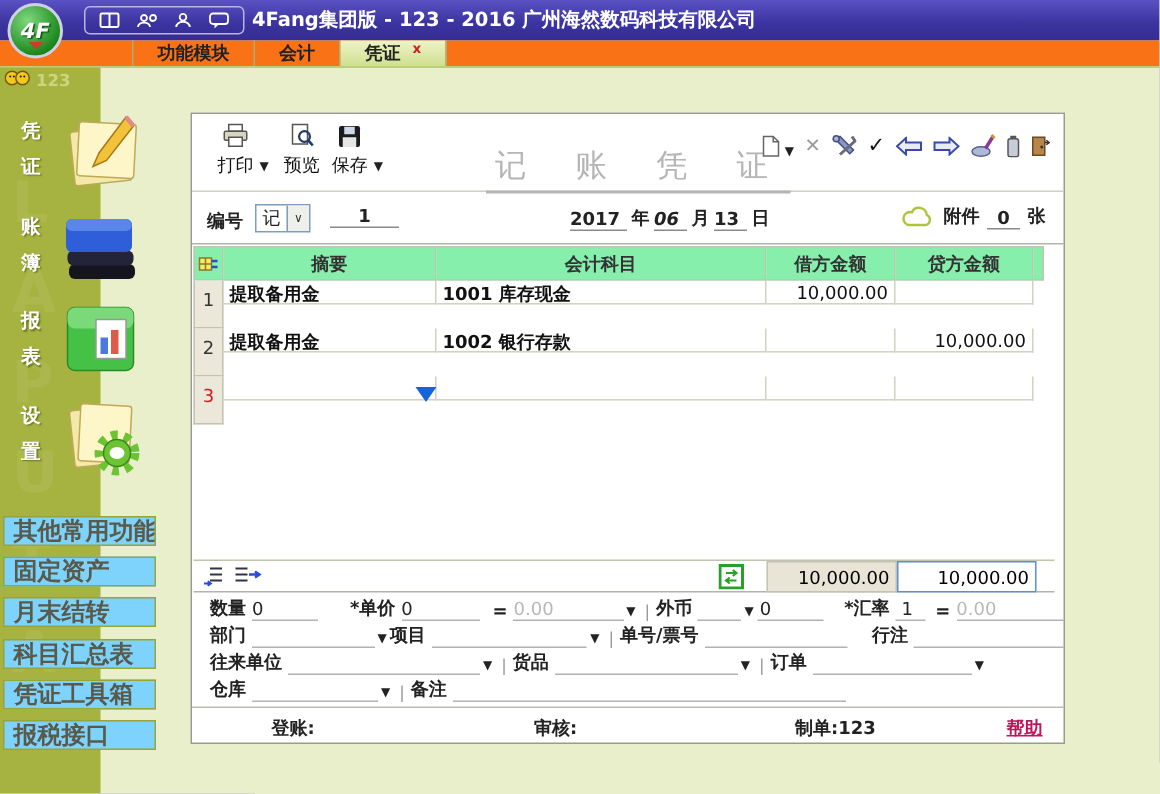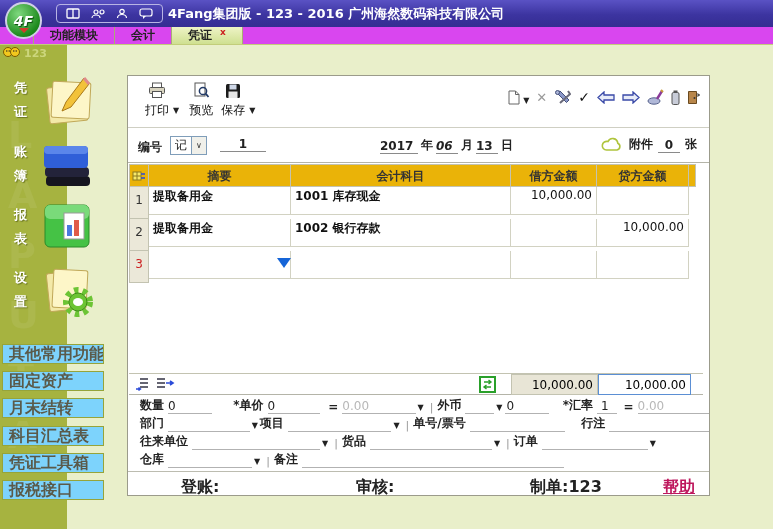--- a/index.html
+++ b/index.html
@@ -14,22 +14,22 @@
   .logo { position:absolute; left:5px; top:2px; width:37px; height:37px; border-radius:50%;
     background:radial-gradient(circle at 35% 30%,#7ed87e,#1e8a1e 70%,#0f6a0f);
     border:2px solid #cfcfe6; z-index:9; color:#fff; font-weight:bold; font-style:italic;
     font-size:14px; display:flex; align-items:center; justify-content:center; text-shadow:1px 1px 1px #0a4a0a; }
   .logo::after { content:""; position:absolute; bottom:4px; left:50%; margin-left:-5px;
     border-left:5px solid transparent; border-right:5px solid transparent; border-top:5px solid #d23a2a; }
   .tb-icons { position:absolute; left:56px; top:4px; height:19px; border:1px solid #b8b4e4;
     border-radius:4px; display:flex; align-items:center; gap:11px; padding:0 9px; }
 
   
-  .tabbar { position:absolute; left:0; top:27px; width:100%; height:18px; background:#d946ef;
-    border-bottom:1px solid #c2cd7a; display:flex; padding-left:33px; }
+  .tabbar { position:absolute; left:0; top:27px; width:100%; height:18px; background:#f97316;
+    border-bottom:1px solid #c2cd7a; display:flex; padding-left:88px; }
   .tab { font-size:12px; font-weight:bold; color:#222; line-height:17px; padding:0 16px;
     border-right:1px solid #a8ae74; position:relative; white-space:nowrap; }
   .tab.first { border-left:1px solid #a8ae74; }
   .tab.active { background:linear-gradient(#eef3c6,#cfe091); }
   .tab-close { color:#cc2020; font-size:9px; font-weight:bold; position:relative; top:-4px; margin-left:8px; }
 
   
   .side-strip { position:absolute; left:0; top:45px; width:67px; height:484px; background:#a6b340; }
   .side-strip::after { content:"LAPUTA"; position:absolute; left:8px; top:60px; width:40px;
     font-size:38px; font-weight:bold; color:rgba(255,255,255,0.07); word-break:break-all; line-height:60px; }
@@ -70,25 +70,25 @@
     text-align:center; line-height:17px; color:#333; cursor:pointer; }
   .ufield { border-bottom:1px solid #8a8a8a; display:inline-block; text-align:center; font-weight:bold; }
   .vh-num { position:absolute; left:92px; top:8px; width:46px; }
   .vdate { position:absolute; left:252px; top:8px; display:flex; gap:3px; align-items:flex-end; font-weight:bold; }
   .vdate .u { border-bottom:1px solid #8a8a8a; text-align:left; }
   .attach { position:absolute; right:12px; top:7px; display:flex; align-items:flex-end; gap:5px; font-weight:bold; }
 
   
   .vtable { position:absolute; left:1px; top:88px; display:grid;
     grid-template-columns:20px 142px 220px 86px 92px 7px; }
-  .hc { background:#eab308; border-right:1px solid #c3c3b1; border-bottom:1px solid #c3c3b1;
+  .hc { background:#86efac; border-right:1px solid #c3c3b1; border-bottom:1px solid #c3c3b1;
     border-top:1px solid #c3c3b1; height:23px; font-size:12px; font-weight:bold; color:#333;
     text-align:center; line-height:22px; }
   .hc:first-child { border-left:1px solid #c3c3b1; }
-  .cell { border-right:1px solid #d2d2c2; border-bottom:1px solid #d2d2c2; height:28px;
+  .cell { border-right:1px solid #d2d2c2; border-bottom:1px solid #d2d2c2; height:16px;
     font-size:12px; padding:1px 4px; color:#111; position:relative; }
   .numcell { background:#ebe8d9; border-right:1px solid #c3c3b1; border-bottom:1px solid #c3c3b1;
     border-left:1px solid #c3c3b1; height:32px; font-size:12px; text-align:center; padding-top:6px; color:#333; }
   .numcell.red { color:#cc2020; }
   .txt { font-weight:bold; }
   .amt { text-align:right; }
   .nob { border:none; }
   .tri-down { position:absolute; right:-1px; top:7px; width:0; height:0;
     border-left:7px solid transparent; border-right:7px solid transparent;
     border-top:10px solid #1565d8; cursor:pointer; }
@@ -107,21 +107,21 @@
   .formarea { position:absolute; left:0; top:320px; width:100%; font-size:12px; color:#222; }
   .frow { display:flex; align-items:flex-end; height:18px; padding-left:12px; white-space:nowrap; }
   .flabel { font-weight:bold; margin-right:4px; }
   .fu { border-bottom:1px solid #b2b2b2; display:inline-block; height:15px; }
   .gray { color:#b8b8b8; }
   .caret { font-size:8px; color:#222; margin:0 2px 2px 2px; cursor:pointer; }
   .sep { color:#999; margin:0 4px; font-size:11px; }
 
   
   .statusbar { position:absolute; left:0; bottom:0; width:100%; height:24px;
-    border-top:1px solid #bcbcb0; font-size:16px; color:#222; }
+    border-top:1px solid #bcbcb0; font-size:12px; color:#222; }
   .st { position:absolute; top:5px; font-weight:bold; }
   .help-link { position:absolute; right:14px; top:5px; color:#be185d; font-weight:bold;
     text-decoration:underline; cursor:pointer; }
 </style>
 </head>
 <body>
 
 <div class="window">
 
   <div class="titlebar">
@@ -270,20 +270,21 @@
                 <rect x="1" y="1" width="14" height="14" rx="1.5" fill="#1c1c1c"></rect>
                 <rect x="4.5" y="1.5" width="7" height="5" fill="#cfd8e8"></rect>
                 <rect x="3.5" y="8.5" width="9" height="6.5" fill="#e6e6e6"></rect>
               </svg>
           </span>
           <span>保存</span>
         </div>
         <span class="tool-caret">▼</span>
       </div>
 
+      <div class="v-title">记 账 凭 证</div>
 
       <div class="r-icons">
         <span class="ric">
           <svg width="13" height="15">
               <path d="M2 1 h6.5 l3.5 3.5 V14 H2 Z" fill="#fff" stroke="#666"></path>
               <path d="M8.5 1 v3.5 h3.5" fill="none" stroke="#666"></path>
             </svg>
         </span>
         <span class="ric tool-caret" style="margin:6px 0 0 -4px;">▼</span>
         <span class="ric x-glyph">✕</span>

